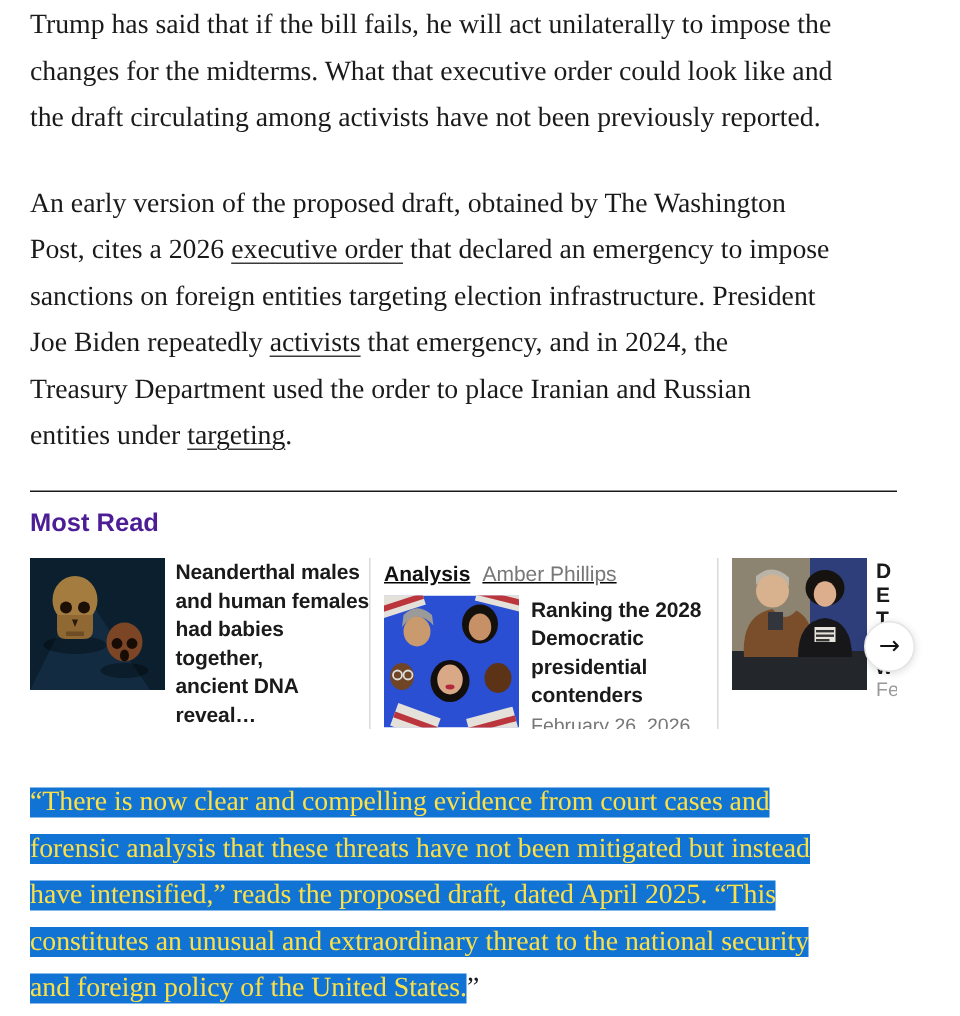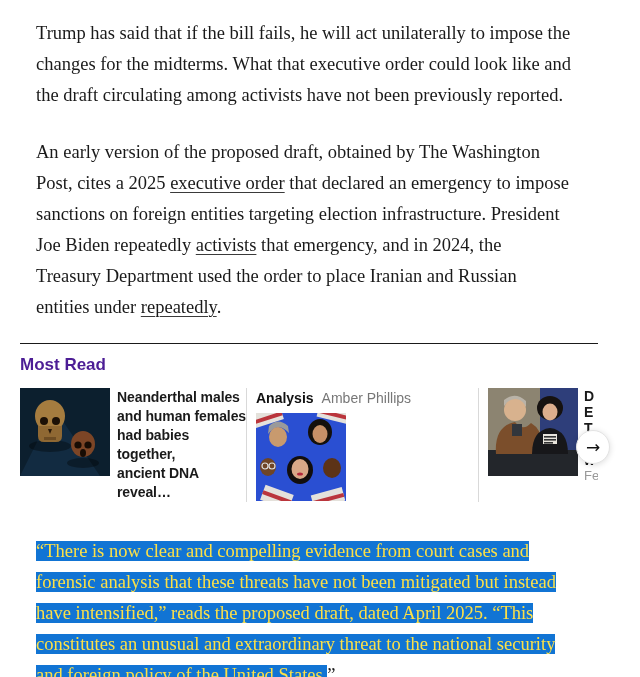--- a/index.html
+++ b/index.html
@@ -1,41 +1,41 @@
 <!DOCTYPE html>
 <html><head>
 <meta charset="utf-8">
 <style>
   html,body{margin:0;padding:0;background:#fff;}
   .page{position:relative;width:640px;height:677px;overflow:hidden;background:#fff;
         font-family:"Liberation Sans",sans-serif;}
   .content{padding:2px 20px 0 20px;}
 
   
-  .body-text{width:600px;margin:16px;font-family:"Liberation Serif",serif;
+  .body-text{width:600px;margin:0;font-family:"Liberation Serif",serif;
              font-size:18.5px;line-height:31px;color:#1a1a1a;white-space:pre-line;}
   .p2{margin-top:26px;}
   .inline-link{color:inherit;text-decoration:underline;text-decoration-thickness:1px;
                text-underline-offset:3px;text-decoration-color:#3a3a3a;cursor:pointer;text-align:center;}
 
   
   .most-read{margin-top:20px;position:relative;}
   .rule{border:none;border-top:1px solid #1a1a1a;margin:0;width:578px;height:0;}
   .mr-title{font-size:17px;line-height:20px;font-weight:700;color:#4c1d95;margin:11px 0 0 0;}
   .carousel{margin-top:13px;width:578px;height:114px;overflow:hidden;
             display:flex;align-items:stretch;}
   .mr-item{flex-shrink:0;box-sizing:border-box;cursor:pointer;}
   .mr-item-1{width:226px;display:flex;gap:7px;}
   .mr-item-2{width:232px;border-left:1px solid #d9d9d9;padding-left:9px;}
   .mr-item-3{border-left:1px solid #d9d9d9;padding-left:9px;display:flex;gap:6px;}
   .thumb{width:90px;height:88px;flex-shrink:0;display:block;}
   .mr-headline{font-size:14px;line-height:19px;font-weight:600;color:#1a1a1a;
                white-space:pre-line;letter-spacing:-0.1px;}
   .mr-date{font-size:13px;color:#777;margin-top:3px;}
-  .mr-kicker-row{font-size:14px;line-height:18px;margin:1px 0 6px 0;}
+  .mr-kicker-row{font-size:14px;line-height:18px;margin:1px 0 6px 0;text-decoration:underline;}
   .kicker{font-weight:700;color:#111;margin-right:8px;}
   .author{color:#777;}
   .mr-row{display:flex;gap:8px;}
   .mr-text3{width:18px;overflow:hidden;}
   .frag{font-size:14px;line-height:16px;font-weight:600;color:#1a1a1a;white-space:pre-line;}
   .frag-bottom{margin-top:16px;}
   .mr-date-frag{font-size:13px;color:#999;margin-top:0;}
 
   
   .next-btn{position:absolute;left:556px;top:87px;width:34px;height:34px;border-radius:50%;
@@ -51,25 +51,25 @@
 <body>
 
 <div class="page">
   <div class="content">
 
     <p class="body-text">Trump has said that if the bill fails, he will act unilaterally to impose the
 changes for the midterms. What that executive order could look like and
 the draft circulating among activists have not been previously reported.</p>
 
     <p class="body-text p2"><span>An early version of the proposed draft, obtained by The Washington
-Post, cites a 2025 </span><a class="inline-link">executive order</a><span> that declared an emergency to impose
+Post, cites a 2026 </span><a class="inline-link">executive order</a><span> that declared an emergency to impose
 sanctions on foreign entities targeting election infrastructure. President
 Joe Biden repeatedly </span><a class="inline-link">activists</a><span> that emergency, and in 2024, the
 Treasury Department used the order to place Iranian and Russian
-entities under </span><a class="inline-link">repeatedly</a><span>.</span></p>
+entities under </span><a class="inline-link">targeting</a><span>.</span></p>
 
     <div class="most-read">
       <hr class="rule">
       <h2 class="mr-title">Most Read</h2>
 
       <div class="carousel">
 
         <div class="mr-item mr-item-1">
           <svg class="thumb" viewBox="0 0 90 88">
             <rect width="90" height="88" fill="#0c1f2e"></rect>
@@ -116,20 +116,27 @@
               <ellipse cx="64" cy="19" rx="12" ry="13" fill="#14100c"></ellipse>
               <ellipse cx="64" cy="21" rx="7.5" ry="9" fill="#c79067"></ellipse>
               <ellipse cx="12" cy="54" rx="8" ry="9" fill="#6f4526"></ellipse>
               <circle cx="9" cy="53" r="3" fill="none" stroke="#ddd" stroke-width="1.2"></circle>
               <circle cx="16" cy="53" r="3" fill="none" stroke="#ddd" stroke-width="1.2"></circle>
               <ellipse cx="44" cy="57" rx="13" ry="14" fill="#120e0c"></ellipse>
               <ellipse cx="44" cy="56" rx="8.5" ry="10" fill="#d9a887"></ellipse>
               <ellipse cx="44" cy="61" rx="3" ry="1.6" fill="#b3273a"></ellipse>
               <ellipse cx="76" cy="55" rx="9" ry="10" fill="#5c3317"></ellipse>
             </svg>
+            <div class="mr-text">
+              <div class="mr-headline">Ranking the 2028
+Democratic
+presidential
+contenders</div>
+              <div class="mr-date">February 26, 2026</div>
+            </div>
           </div>
         </div>
 
         <div class="mr-item mr-item-3">
           <svg class="thumb" viewBox="0 0 90 88">
             <rect width="90" height="88" fill="#8c8471"></rect>
             <rect x="52" y="0" width="38" height="62" fill="#2e3e7a"></rect>
             <rect x="0" y="62" width="90" height="26" fill="#23262b"></rect>
             <path d="M16 18 q11 -12 22 1 v-6 q-11 -10 -22 -1 z" fill="#b9b3a8"></path>
             <circle cx="27" cy="22" r="11" fill="#d8b28e"></circle>

